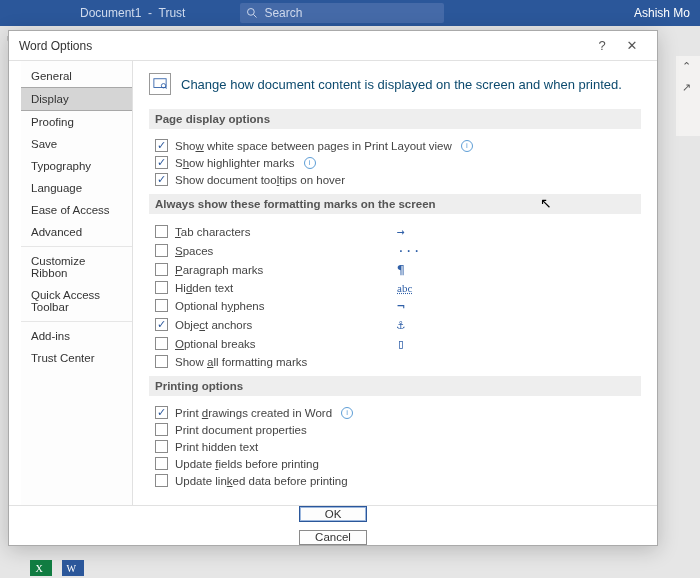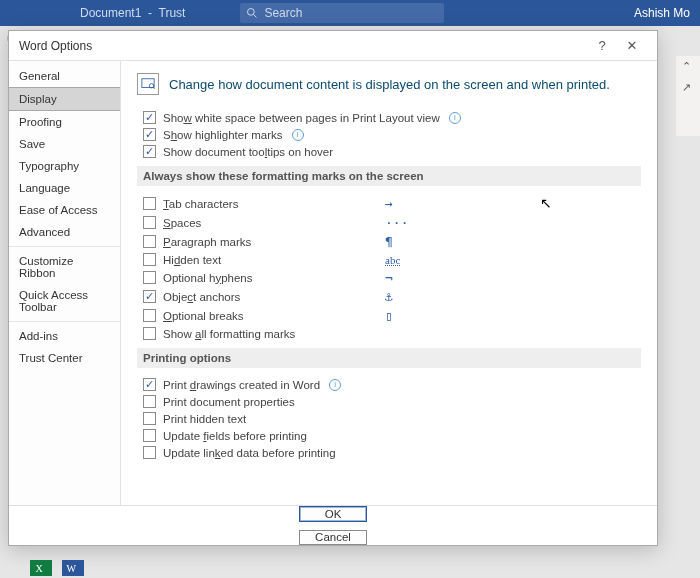--- a/index.html
+++ b/index.html
@@ -69,20 +69,21 @@
 .dialog-title .help, .dialog-title .close {
   width: 30px;
   text-align: center;
   font-size: 13px;
   color: #555;
 }
 .dialog-body {
   flex: 1;
   display: flex;
   overflow: hidden;
+  margin-left: 12px;
 }
 .sidebar {
   width: 112px;
   border-right: 1px solid #e1e1e1;
   background: #fdfdfd;
   padding-top: 4px;
 }
 .sidebar-item {
   padding: 5px 10px;
   font-size: 11.5px;
@@ -268,20 +269,21 @@
         <div class="hicon">
           <svg viewBox="0 0 16 16">
               <rect x="1" y="2" width="14" height="10" fill="none" stroke="#3060a8"></rect>
               <circle cx="12" cy="10" r="2.5" fill="none" stroke="#3060a8"></circle>
               <line x1="14" y1="12" x2="15.5" y2="13.5" stroke="#3060a8"></line>
             </svg>
         </div>
         <div class="htext">Change how document content is displayed on the screen and when printed.</div>
       </div>
 
+      <div class="section-title">Page display options</div>
       <div id="sec-page-display">
           <div class="check-row">
             <span class="check checked"></span>
             <span class="label">Sho<u>w</u> white space between pages in Print Layout view</span>
             <span class="info-icon">i</span>
           </div>
           <div class="check-row">
             <span class="check checked"></span>
             <span class="label">S<u>h</u>ow highlighter marks</span>
             <span class="info-icon">i</span>

